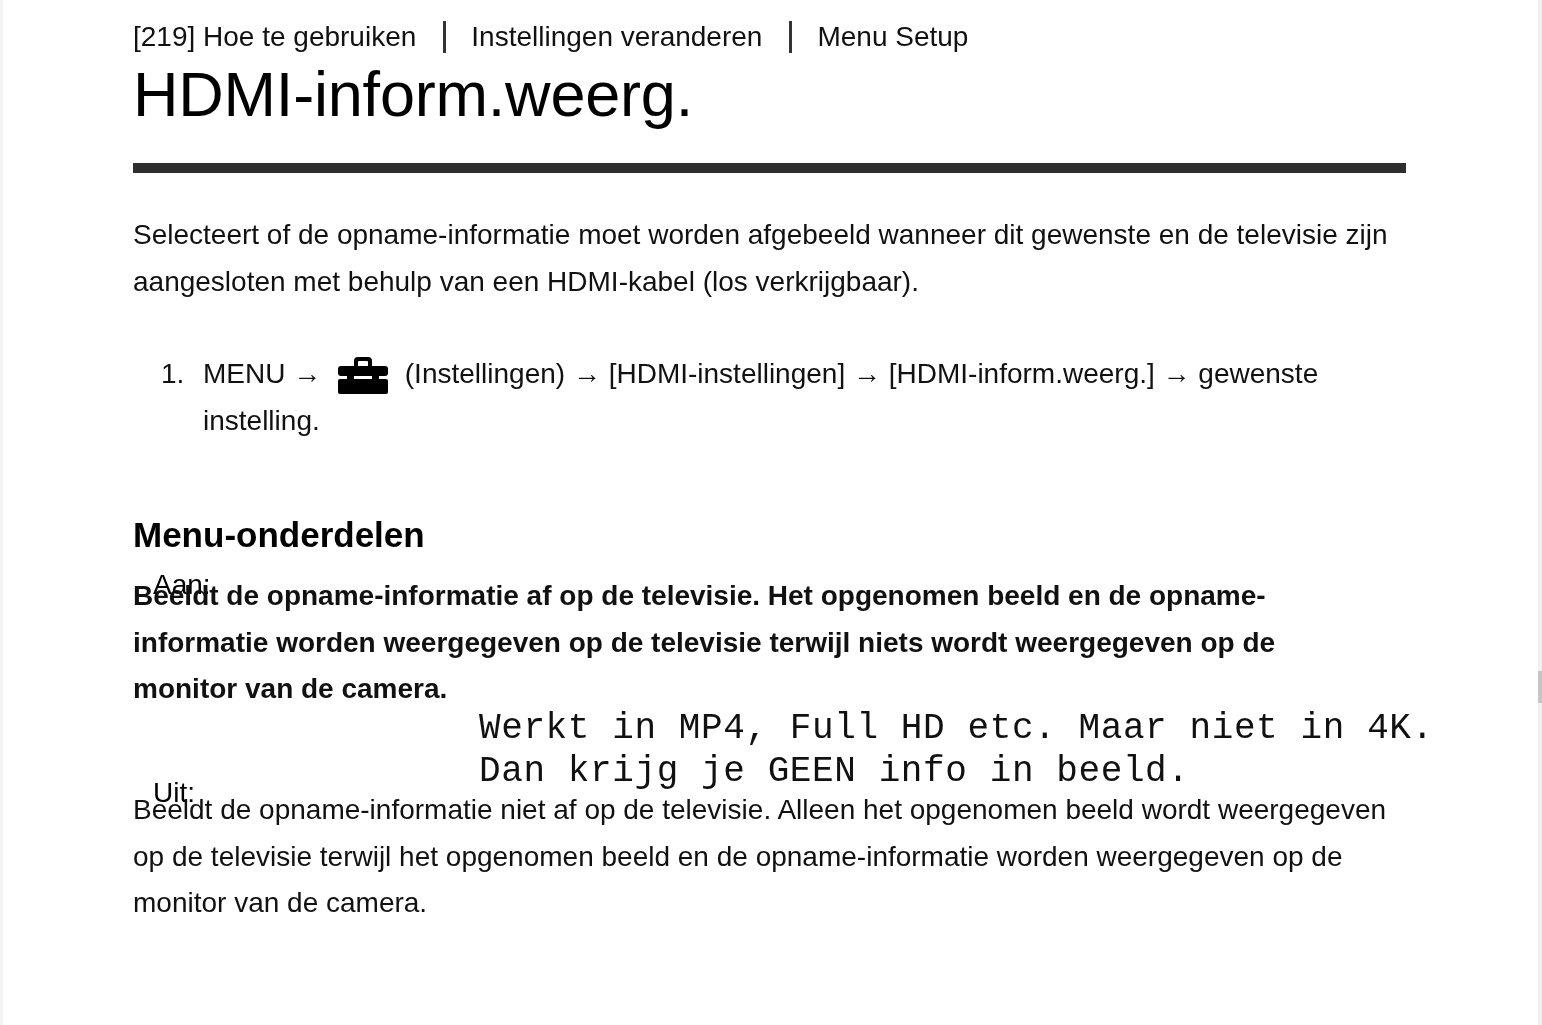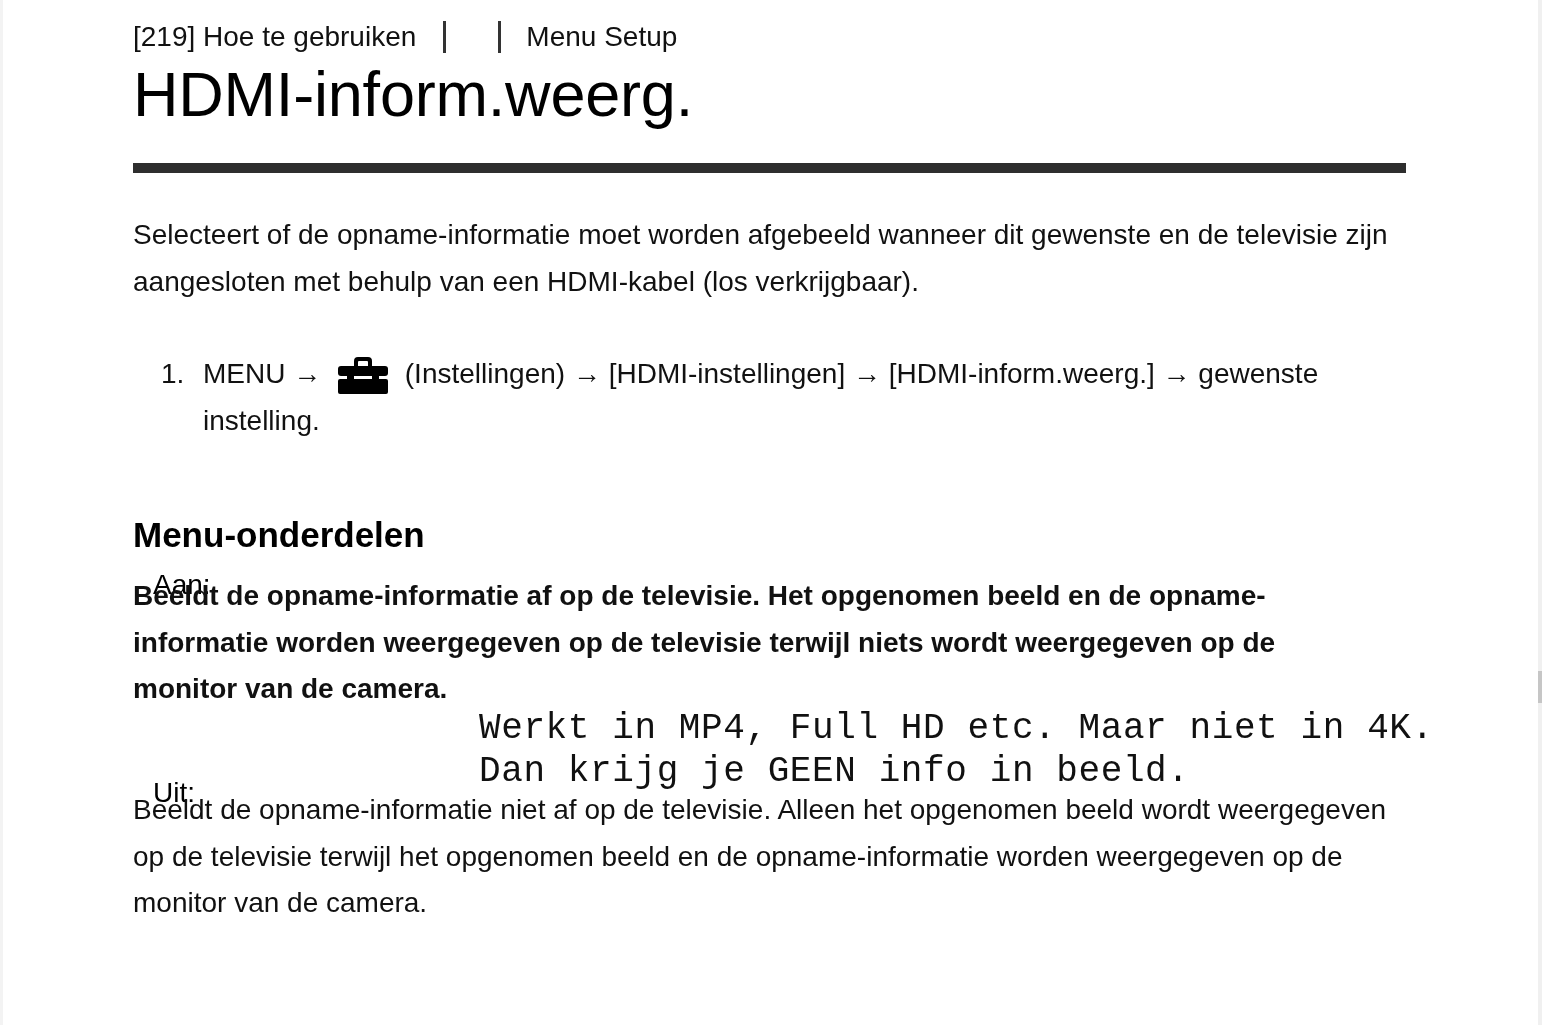--- a/index.html
+++ b/index.html
@@ -165,20 +165,21 @@
 
 <div class="left-edge"></div>
 <div class="scrollbar-track"></div>
 <div class="scrollbar-thumb"></div>
 
 <div class="page">
 
   <nav class="breadcrumb">
     <span class="crumb">[219] Hoe te gebruiken</span>
     <span class="crumb-sep"></span>
+    <span class="crumb">Instellingen veranderen</span>
     <span class="crumb-sep"></span>
     <span class="crumb">Menu Setup</span>
   </nav>
 
   <h1 class="page-title">HDMI-inform.weerg.</h1>
 
   <div class="title-rule"></div>
 
   <p class="intro">Selecteert of de opname-informatie moet worden afgebeeld wanneer dit gewenste en de televisie zijn aangesloten met behulp van een HDMI-kabel (los verkrijgbaar).</p>
 

